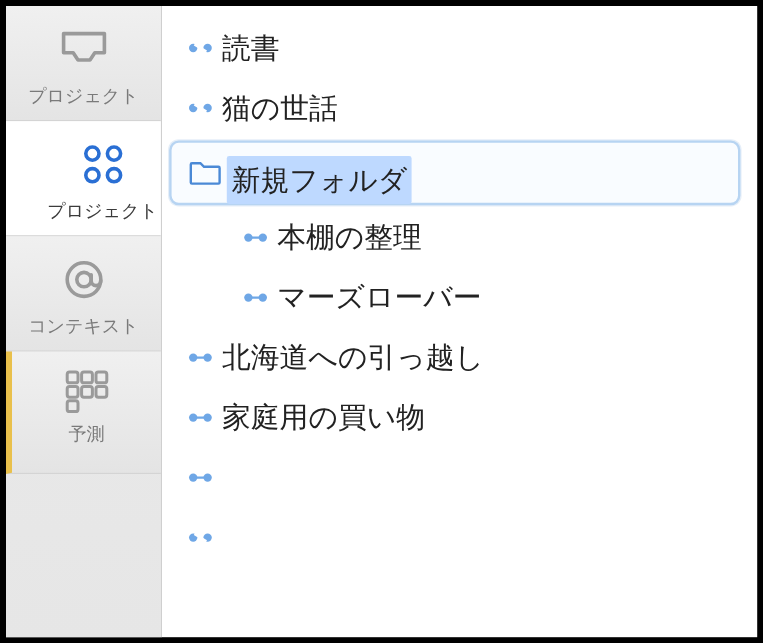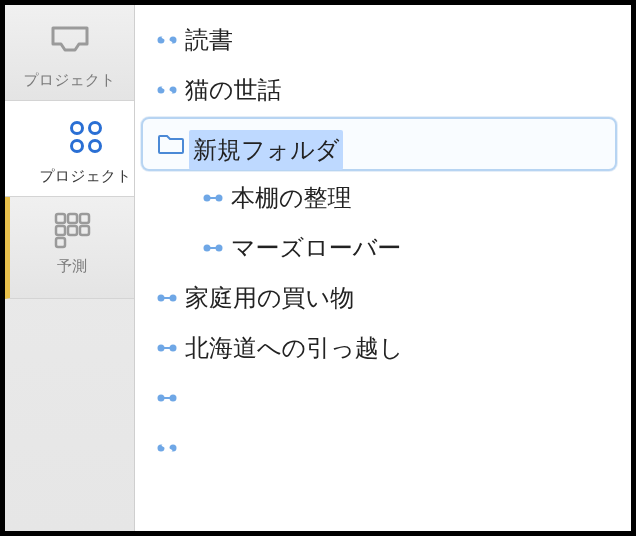--- a/index.html
+++ b/index.html
@@ -111,20 +111,30 @@
         <svg viewBox="0 0 42 42">
           <circle cx="12" cy="12" r="5.5" fill="none" stroke="#2a6fd4" stroke-width="3"></circle>
           <circle cx="30" cy="12" r="5.5" fill="none" stroke="#2a6fd4" stroke-width="3"></circle>
           <circle cx="12" cy="30" r="5.5" fill="none" stroke="#2a6fd4" stroke-width="3"></circle>
           <circle cx="30" cy="30" r="5.5" fill="none" stroke="#2a6fd4" stroke-width="3"></circle>
         </svg>
       </span>
       <span class="label">プロジェクト</span>
     </div>
 
+    <div class="sidebar-tab tab-contexts">
+      <span class="icon-slot at-icon">
+        <svg viewBox="0 0 40 40">
+          <circle cx="20" cy="20" r="14" fill="none" stroke="#9a9a9a" stroke-width="3"></circle>
+          <circle cx="20" cy="20" r="6" fill="none" stroke="#9a9a9a" stroke-width="3"></circle>
+          <path d="M26 20 v5 a4 4 0 0 0 8 0" fill="none" stroke="#9a9a9a" stroke-width="3" stroke-linecap="round" transform="translate(0,-4)"></path>
+        </svg>
+      </span>
+      <span class="label">コンテキスト</span>
+    </div>
 
     <div class="sidebar-tab tab-forecast">
       <span class="icon-slot squares">
         <svg viewBox="0 0 38 38">
           <rect x="3" y="3" width="9" height="9" rx="2" fill="none" stroke="#9a9a9a" stroke-width="2.5"></rect>
           <rect x="15" y="3" width="9" height="9" rx="2" fill="none" stroke="#9a9a9a" stroke-width="2.5"></rect>
           <rect x="27" y="3" width="9" height="9" rx="2" fill="none" stroke="#9a9a9a" stroke-width="2.5"></rect>
           <rect x="3" y="15" width="9" height="9" rx="2" fill="none" stroke="#9a9a9a" stroke-width="2.5"></rect>
           <rect x="15" y="15" width="9" height="9" rx="2" fill="none" stroke="#9a9a9a" stroke-width="2.5"></rect>
           <rect x="27" y="15" width="9" height="9" rx="2" fill="none" stroke="#9a9a9a" stroke-width="2.5"></rect>
@@ -192,32 +202,32 @@
     </div>
 
     <div class="row">
       <span class="ico">
         <svg width="22" height="14" viewBox="0 0 22 14">
             <circle cx="5" cy="7" r="3.5" fill="#6fa7e6"></circle>
             <circle cx="17" cy="7" r="3.5" fill="#6fa7e6"></circle>
             <line x1="8" y1="7" x2="14" y2="7" stroke="#6fa7e6" stroke-width="2"></line>
           </svg>
       </span>
+      <span class="item-label">北海道への引っ越し</span>
+    </div>
+
+    <div class="row">
+      <span class="ico">
+        <svg width="22" height="14" viewBox="0 0 22 14">
+            <circle cx="5" cy="7" r="3.5" fill="#6fa7e6"></circle>
+            <circle cx="17" cy="7" r="3.5" fill="#6fa7e6"></circle>
+            <line x1="8" y1="7" x2="14" y2="7" stroke="#6fa7e6" stroke-width="2"></line>
+          </svg>
+      </span>
       <span class="item-label">家庭用の買い物</span>
-    </div>
-
-    <div class="row">
-      <span class="ico">
-        <svg width="22" height="14" viewBox="0 0 22 14">
-            <circle cx="5" cy="7" r="3.5" fill="#6fa7e6"></circle>
-            <circle cx="17" cy="7" r="3.5" fill="#6fa7e6"></circle>
-            <line x1="8" y1="7" x2="14" y2="7" stroke="#6fa7e6" stroke-width="2"></line>
-          </svg>
-      </span>
-      <span class="item-label">北海道への引っ越し</span>
     </div>
 
     <div class="row">
       <span class="ico">
         <svg width="22" height="14" viewBox="0 0 22 14">
             <circle cx="5" cy="7" r="3.5" fill="#6fa7e6"></circle>
             <circle cx="17" cy="7" r="3.5" fill="#6fa7e6"></circle>
             <line x1="8" y1="7" x2="14" y2="7" stroke="#6fa7e6" stroke-width="2"></line>
           </svg>
       </span>

